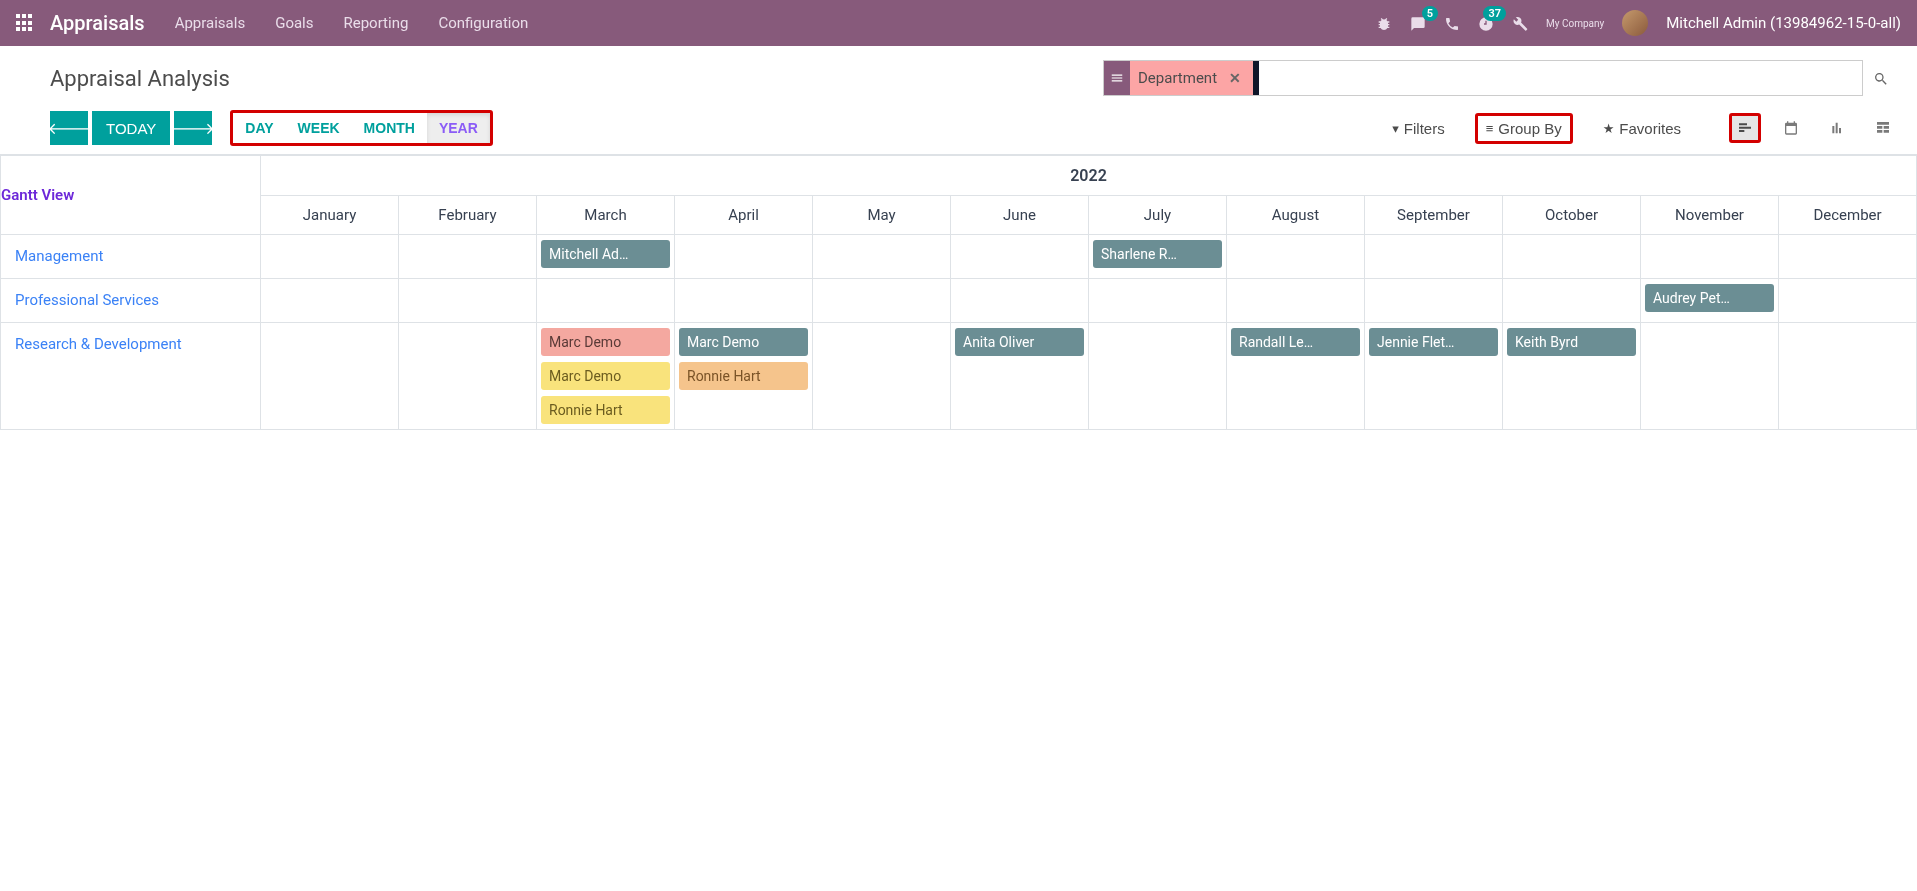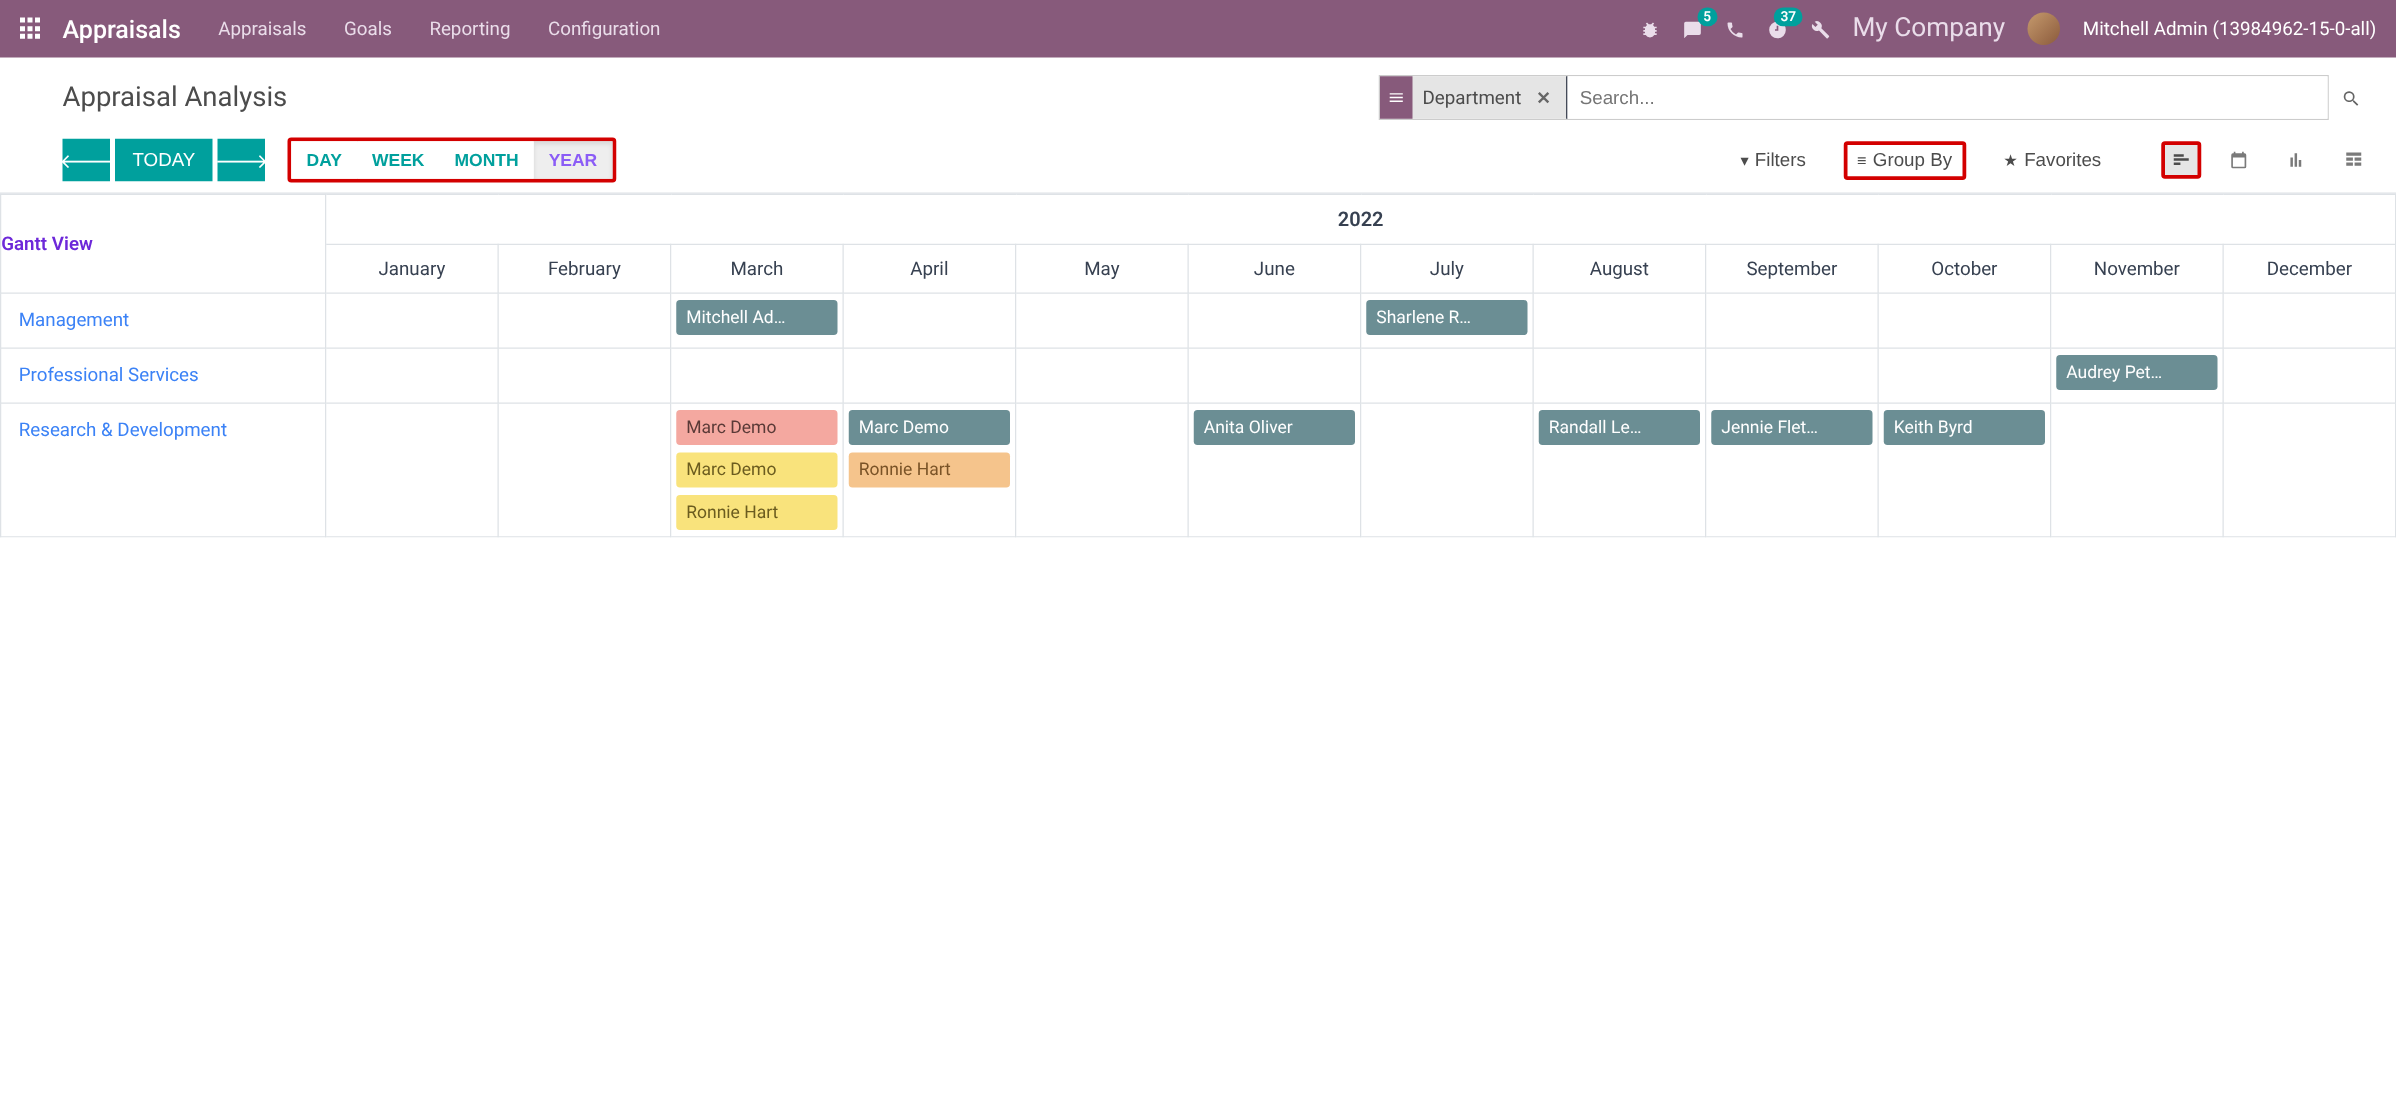--- a/index.html
+++ b/index.html
@@ -11,28 +11,28 @@
 .topnav .apps-icon span { width: 4px; height: 4px; background: #fff; }
 .topnav .brand { font-size: 20px; font-weight: 500; margin-right: 30px; }
 .topnav .menu { display: flex; gap: 30px; }
 .topnav .menu a { color: #eaddea; text-decoration: none; font-size: 15px; cursor: pointer; }
 .topnav .spacer { flex: 1; }
 .topnav .right { display: flex; align-items: center; gap: 18px; }
 .topnav .right .icon { color: #eaddea; cursor: pointer; position: relative; font-size: 16px; }
 .topnav .badge { position: absolute; top: -8px; right: -12px; background: #00A09D; color: #fff; border-radius: 10px; font-size: 11px; padding: 1px 5px; font-weight: 600; }
 .topnav .avatar { width: 26px; height: 26px; border-radius: 50%; background: linear-gradient(135deg,#c59a6d,#8b5a3c); display: inline-block; }
 .topnav .user { font-size: 15px; color: #fff; }
-.topnav .company { font-size: 21px; color: #eaddea; cursor: pointer; }
+.topnav .company { font-size: 10px; color: #eaddea; cursor: pointer; }
 
 
 .cp { padding: 14px 18px 0 18px; margin-left: 32px; }
 .cp-row1 { display: flex; align-items: center; }
 .cp-title { font-size: 22px; color: #4c4c4c; flex: 0 0 auto; }
 .cp-search-wrap { margin-left: auto; display: flex; align-items: center; border: 1px solid #ccc; background: #fff; height: 36px; width: 760px; }
-.facet { display: flex; align-items: center; background: #e5e5e5; border-right: 1px solid #0f172a; height: 100%; padding-right: 8px; text-align: center; }
+.facet { display: flex; align-items: center; background: #fca5a5; border-right: 6px solid #0f172a; height: 100%; padding-right: 8px; text-align: center; }
 .facet .facet-icon { background: #875A7B; color: #fff; width: 26px; height: 100%; display: flex; align-items: center; justify-content: center; }
 .facet .facet-label { padding: 0 8px; font-size: 15px; color: #4c4c4c; }
 .facet .facet-remove { color: #666; cursor: pointer; padding: 0 4px; font-weight: bold; }
 .cp-search-input { flex: 1; border: none; outline: none; padding: 0 10px; font-size: 15px; height: 100%; }
 .cp-search-btn { width: 36px; text-align: center; color: #666; cursor: pointer; font-size: 16px; }
 
 .cp-row2 { display: flex; align-items: center; margin-top: 14px; padding-bottom: 8px; }
 .btn-teal { background: #00A09D; color: #fff; border: none; height: 34px; padding: 0 14px; font-size: 15px; cursor: pointer; display: inline-flex; align-items: center; justify-content: center; }
 .btn-teal.arrow { width: 38px; padding: 0; font-size: 16px; }
 .nav-btns { display: flex; gap: 4px; margin-right: 18px; }
@@ -134,21 +134,20 @@
     <div class="cp-search-wrap">
       <div class="facet">
         <span class="facet-icon">
           <svg class="ico" viewBox="0 0 24 24" style="width:14px;height:14px">
               <path d="M3 6h18v2H3zm0 5h18v2H3zm0 5h18v2H3z"></path>
             </svg>
         </span>
         <span class="facet-label">Department</span>
         <span class="facet-remove">✕</span>
       </div>
-      <input class="cp-search-input" placeholder="Search..." style="">
     </div>
     <span class="cp-search-btn">
       <svg class="ico" viewBox="0 0 24 24">
           <path d="M15.5 14h-.79l-.28-.27a6.5 6.5 0 1 0-.7.7l.27.28v.79l5 5 1.5-1.5zm-6 0A4.5 4.5 0 1 1 14 9.5 4.5 4.5 0 0 1 9.5 14z"></path>
         </svg>
     </span>
   </div>
 
   <div class="cp-row2">
     <div class="nav-btns">

